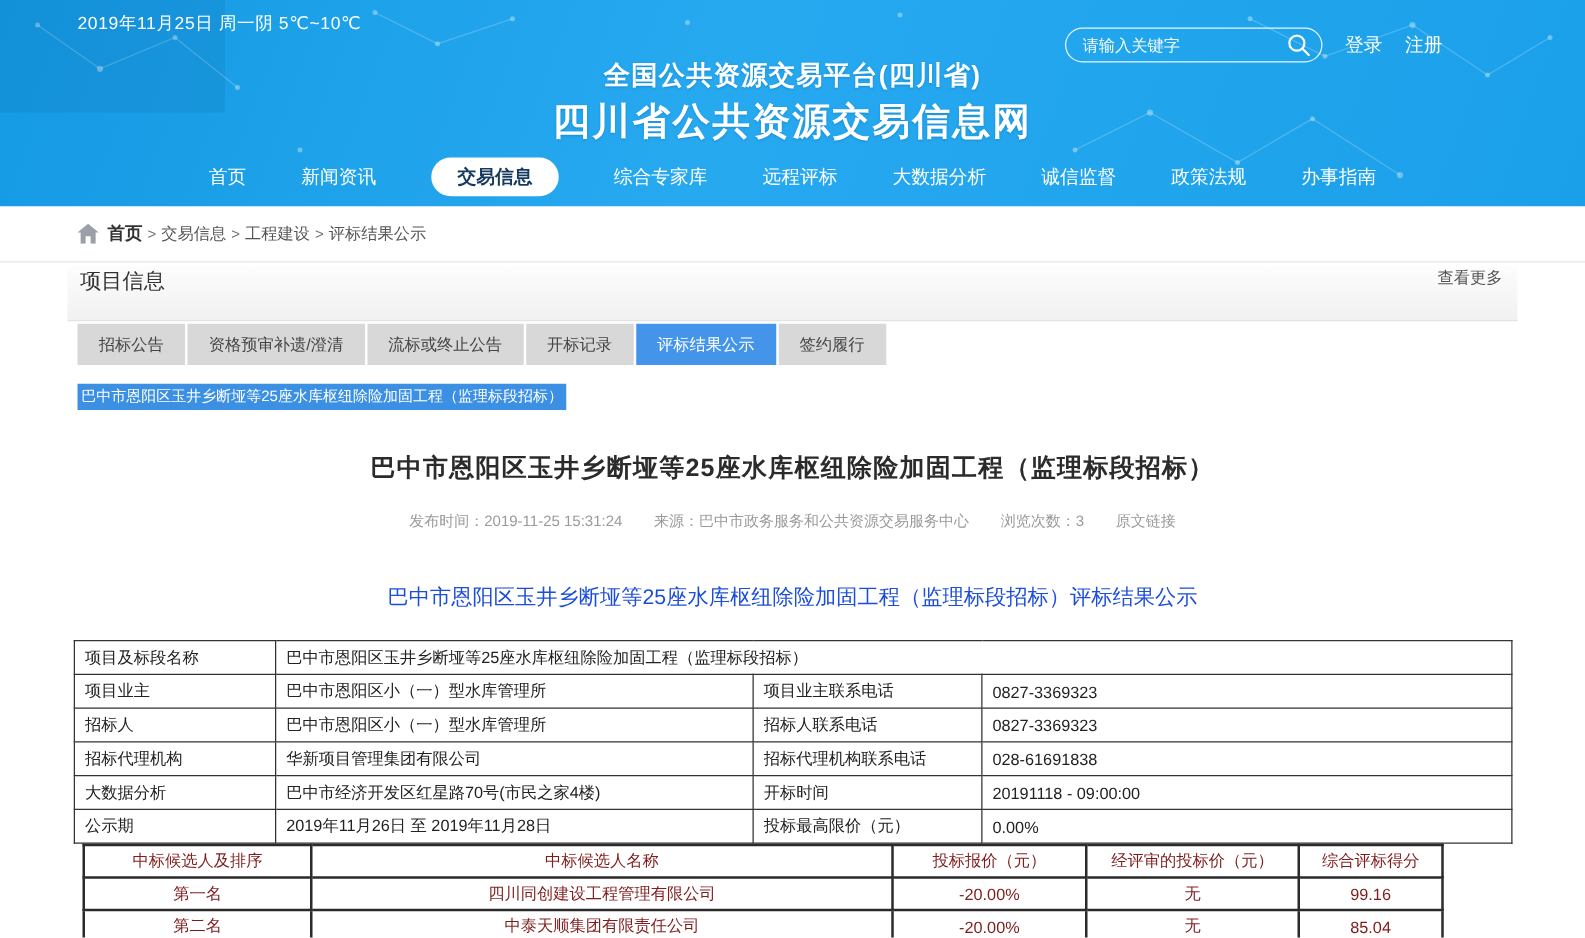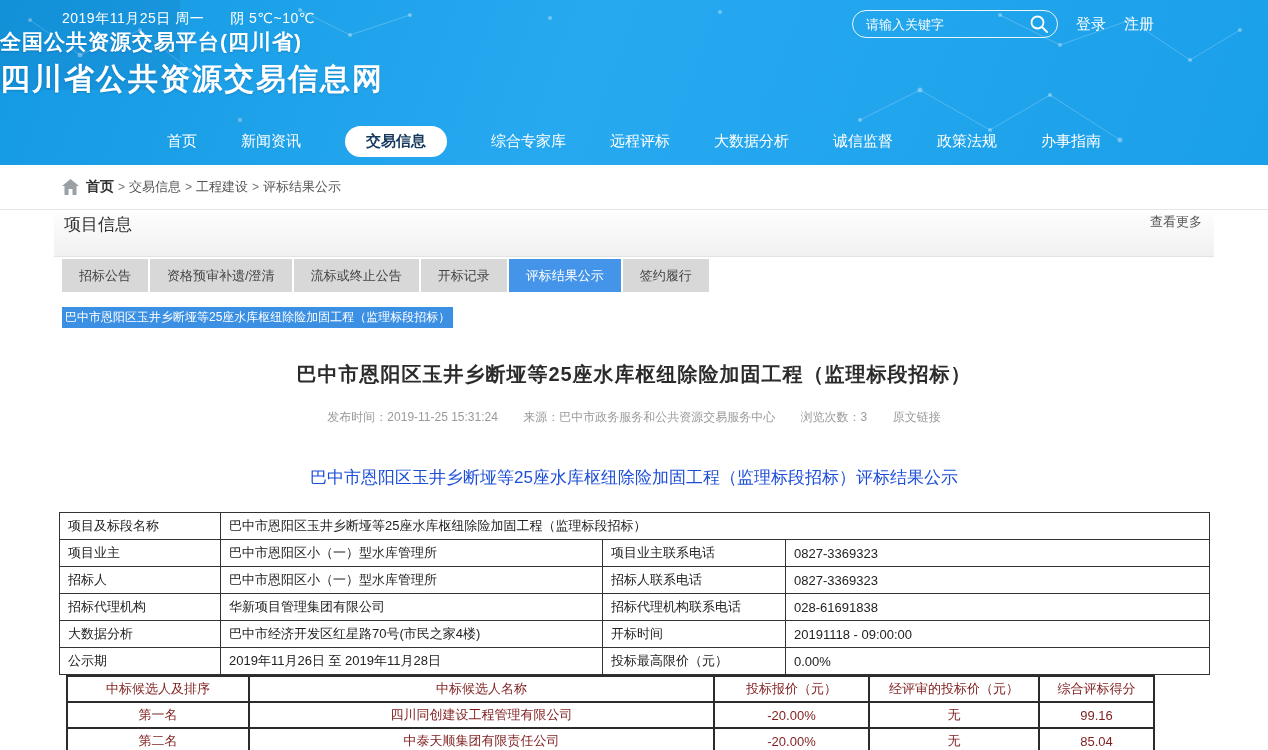--- a/index.html
+++ b/index.html
@@ -6,31 +6,31 @@
   html,body { width:1268px; height:750px; overflow:hidden; background:#fff;
     font-family:"Liberation Sans","DejaVu Sans",sans-serif; }
 
   
   .site-header { position:relative; height:165px;
     background:linear-gradient(110deg,#149ae3 0%,#27a9f0 45%,#1aa0e9 100%); overflow:hidden; }
   .deco { position:absolute; inset:0; pointer-events:none; }
 
   .topbar { position:absolute; top:0; left:0; right:0; height:38px;
     display:flex; align-items:center; color:#fff; font-size:14px; }
-  .date-weather { margin-left:62px; display:flex; gap:26px; letter-spacing:.5px; }
-  .topbar-right { position:absolute; right:114px; top:10px; display:flex; align-items:center; gap:18px; }
+  .date-weather { margin-left:62px; display:flex; letter-spacing:.5px; }
+  .topbar-right { position:absolute; right:114px; top:22px; display:flex; align-items:center; gap:18px; }
   .search-box { position:relative; width:206px; height:28px; }
   .search-box input { width:100%; height:100%; background:transparent;
     border:1px solid rgba(255,255,255,.9); border-radius:15px; outline:none;
     color:#fff; font-size:13px; padding:0 34px 0 13px; font-family:inherit; }
   .search-box input::placeholder { color:rgba(255,255,255,.95); }
   .search-btn { position:absolute; right:9px; top:4px; width:20px; height:20px; cursor:pointer; }
   .auth-link { color:#fff; font-size:15px; text-decoration:none; cursor:pointer; }
 
-  .site-titles { position:absolute; top:28px; left:0; right:0; text-align:left; color:#fff;
+  .site-titles { position:absolute; top:46px; left:0; right:0; text-align:center; color:#fff;
     text-shadow:0 1px 2px rgba(0,70,130,.28); }
   .platform-title { font-size:21px; font-weight:bold; letter-spacing:1px; }
   .site-title { font-size:30px; font-weight:bold; letter-spacing:2px; margin-top:3px; }
 
   .main-nav { position:absolute; left:0; right:0; top:126px; display:flex;
     justify-content:center; align-items:center; gap:44px; }
   .nav-item { color:#fff; font-size:15px; text-decoration:none; cursor:pointer;
     padding:6px 0; white-space:nowrap; }
   .nav-item.active { background:#fff; color:#16395f; font-weight:bold;
     border-radius:16px; padding:6px 21px; }

